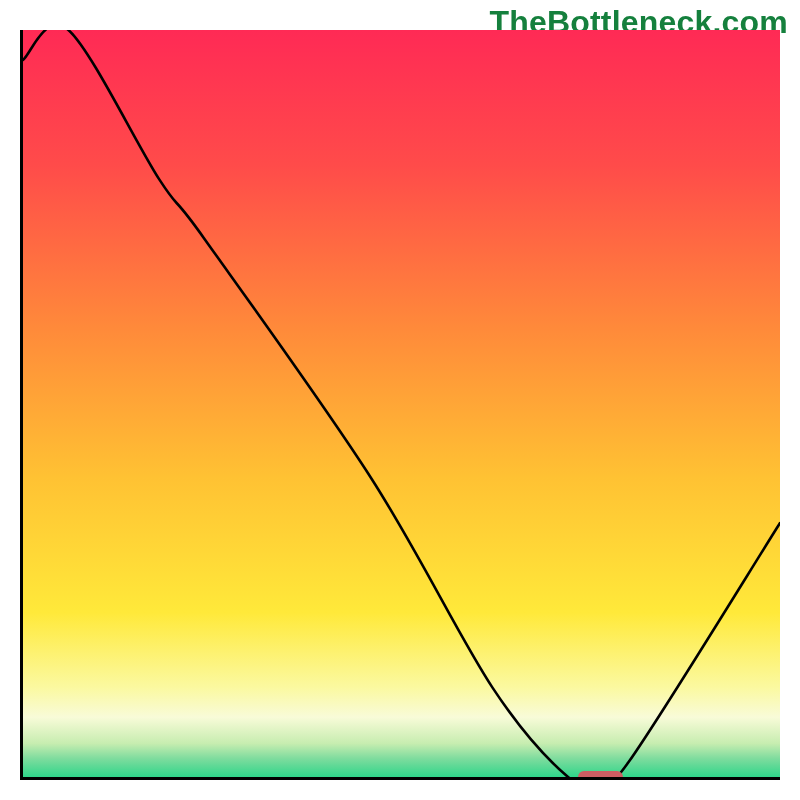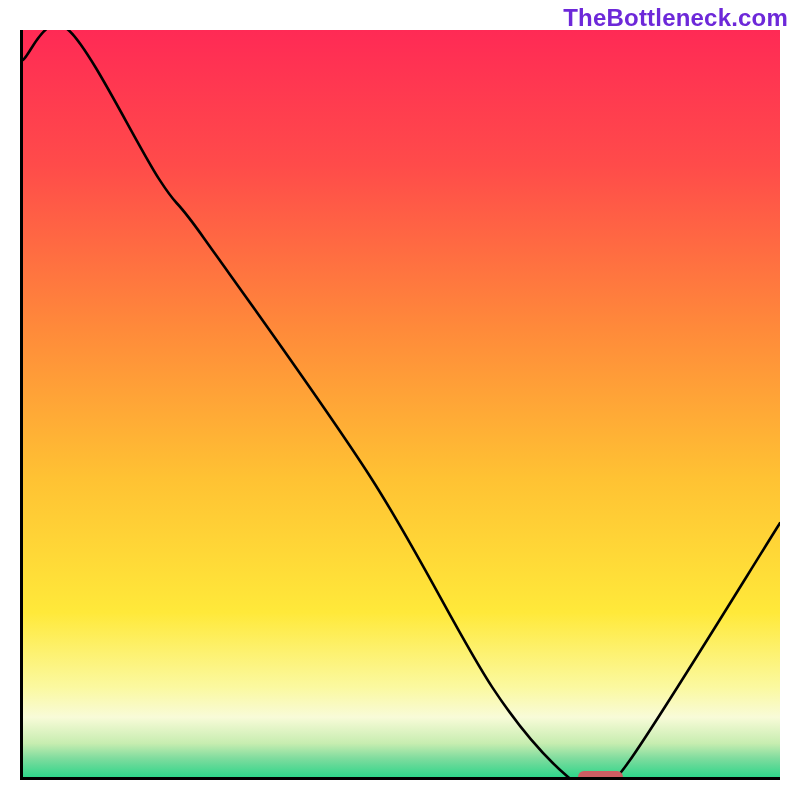--- a/index.html
+++ b/index.html
@@ -12,23 +12,23 @@
   }
   .frame {
     position: relative;
     width: 800px;
     height: 800px;
   }
   .watermark {
     position: absolute;
     top: 4px;
     right: 12px;
-    font-size: 24px;
+    font-size: 32px;
     font-weight: 600;
-    color: #6d28d9;
+    color: #15803d;
     letter-spacing: 0.2px;
   }
   .plot-area {
     position: absolute;
     left: 20px;
     top: 30px;
     width: 760px;
     height: 750px;
     border-left: 3px solid #000;
     border-bottom: 3px solid #000;

